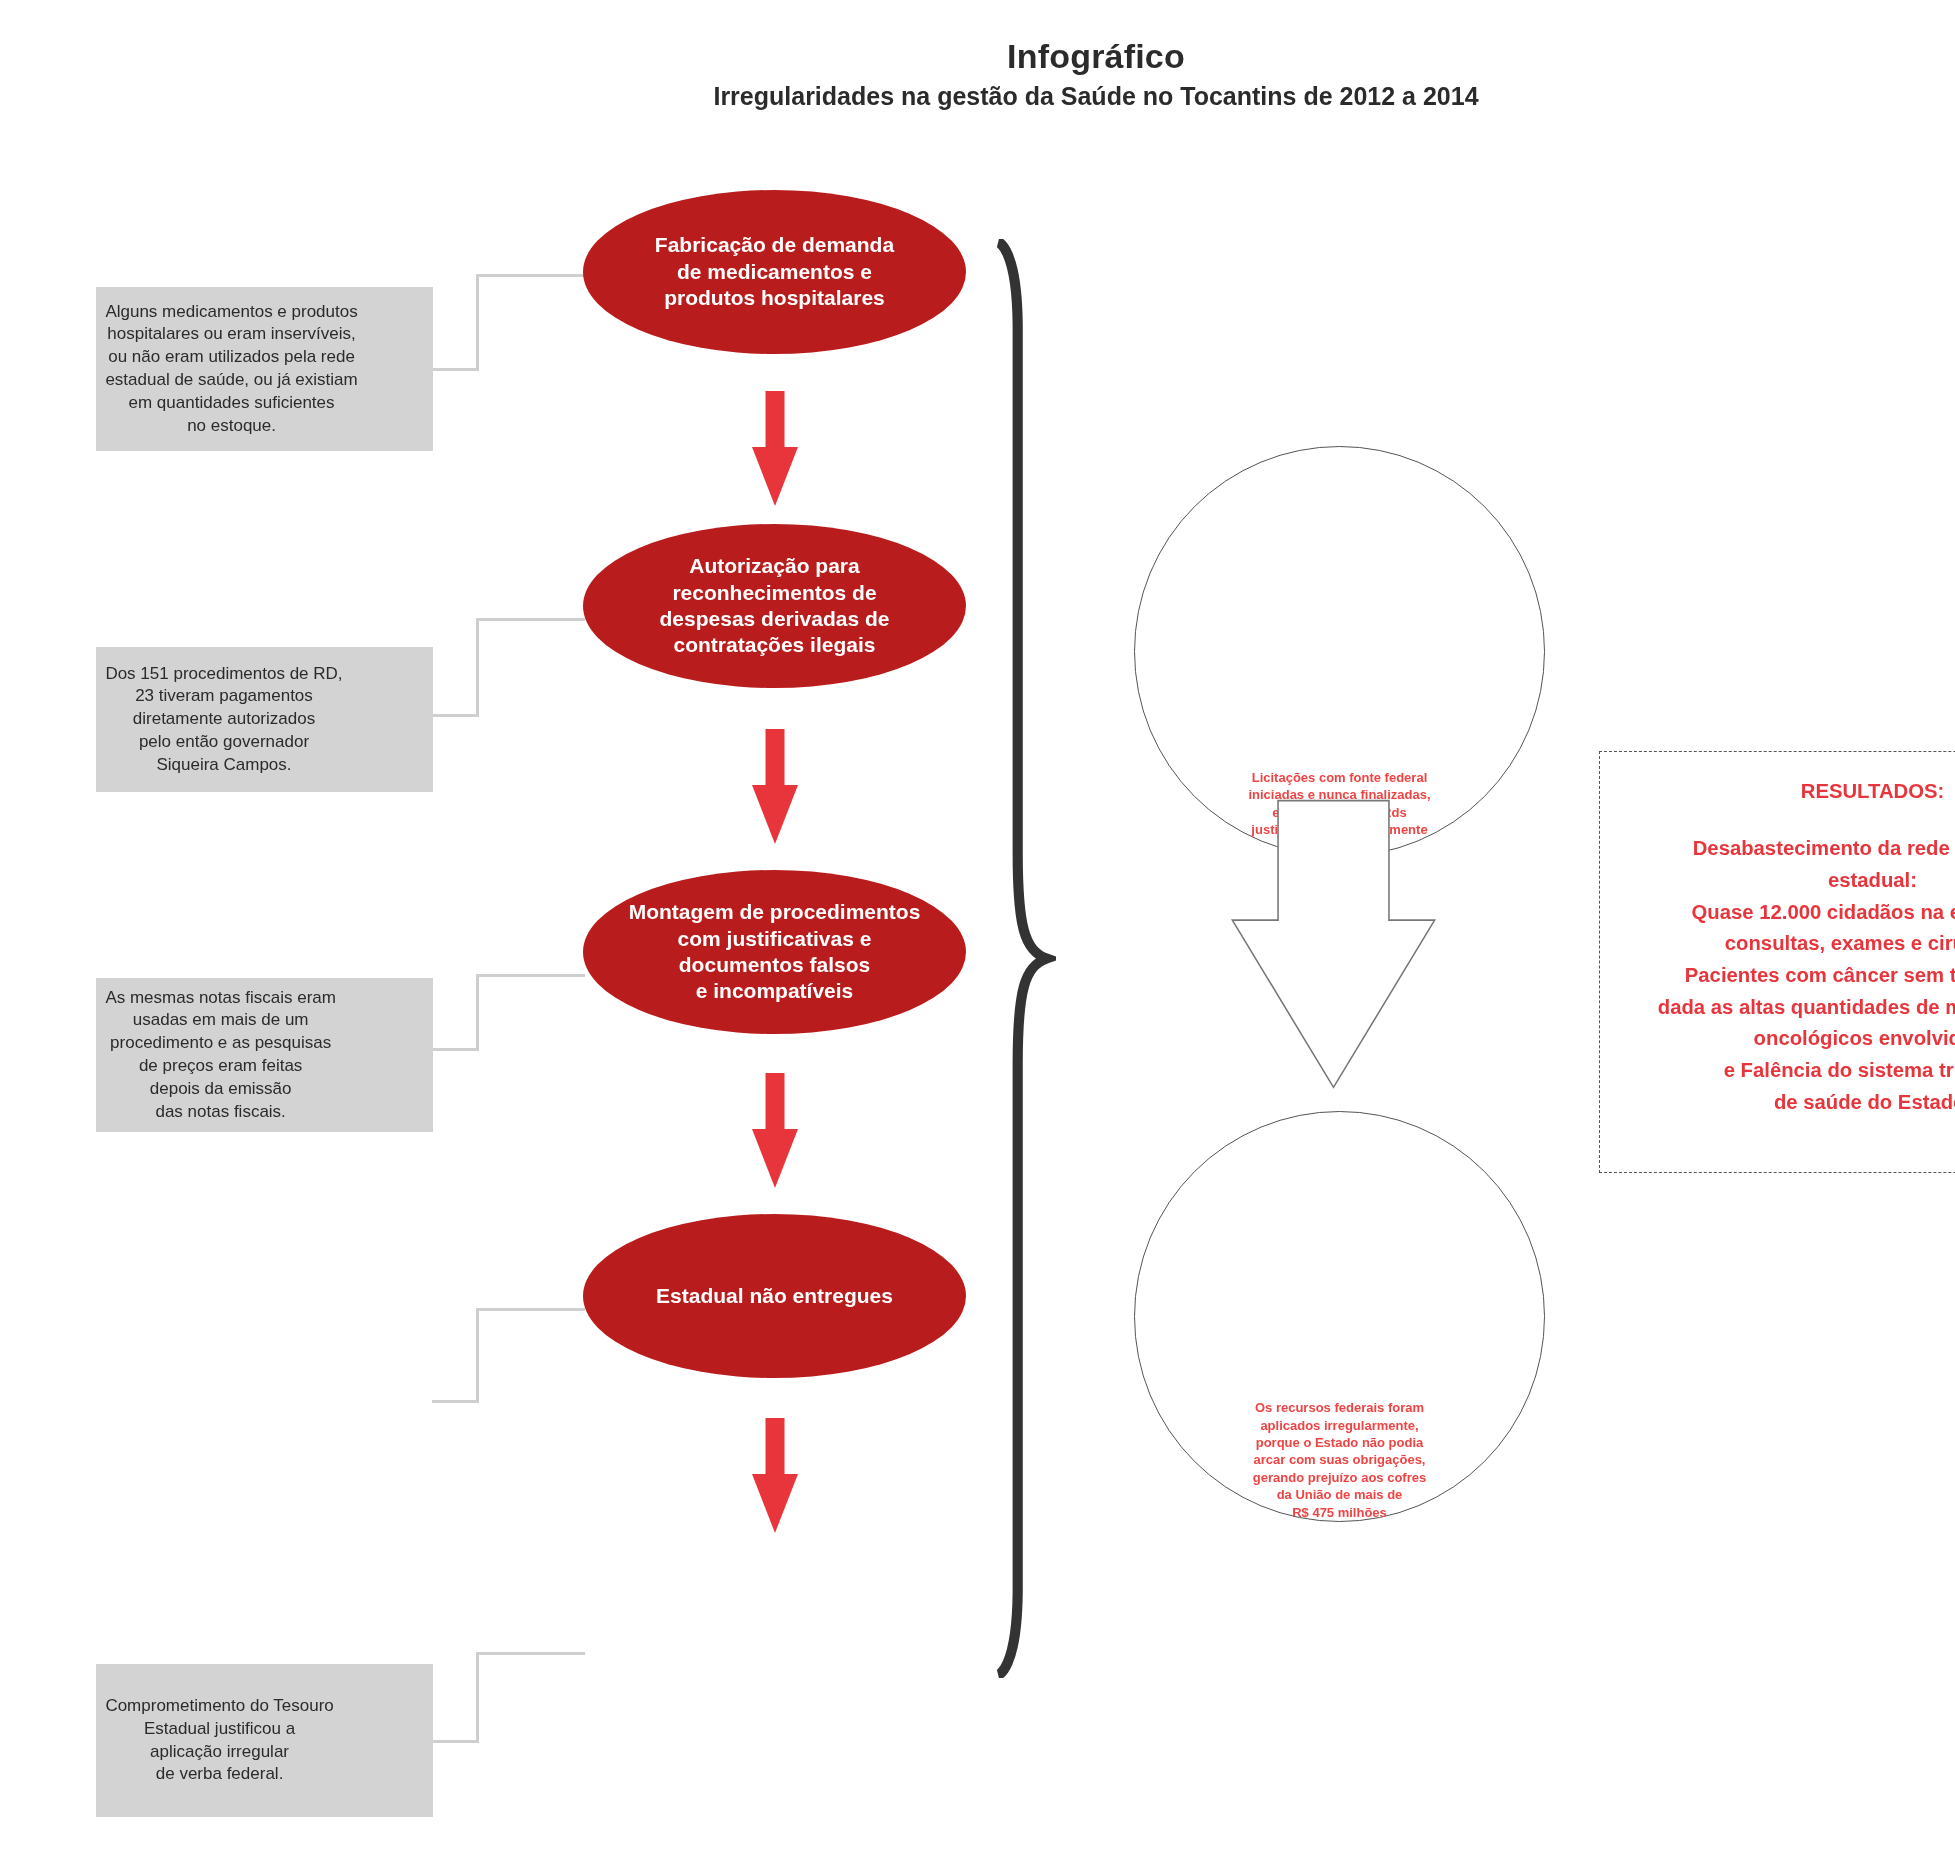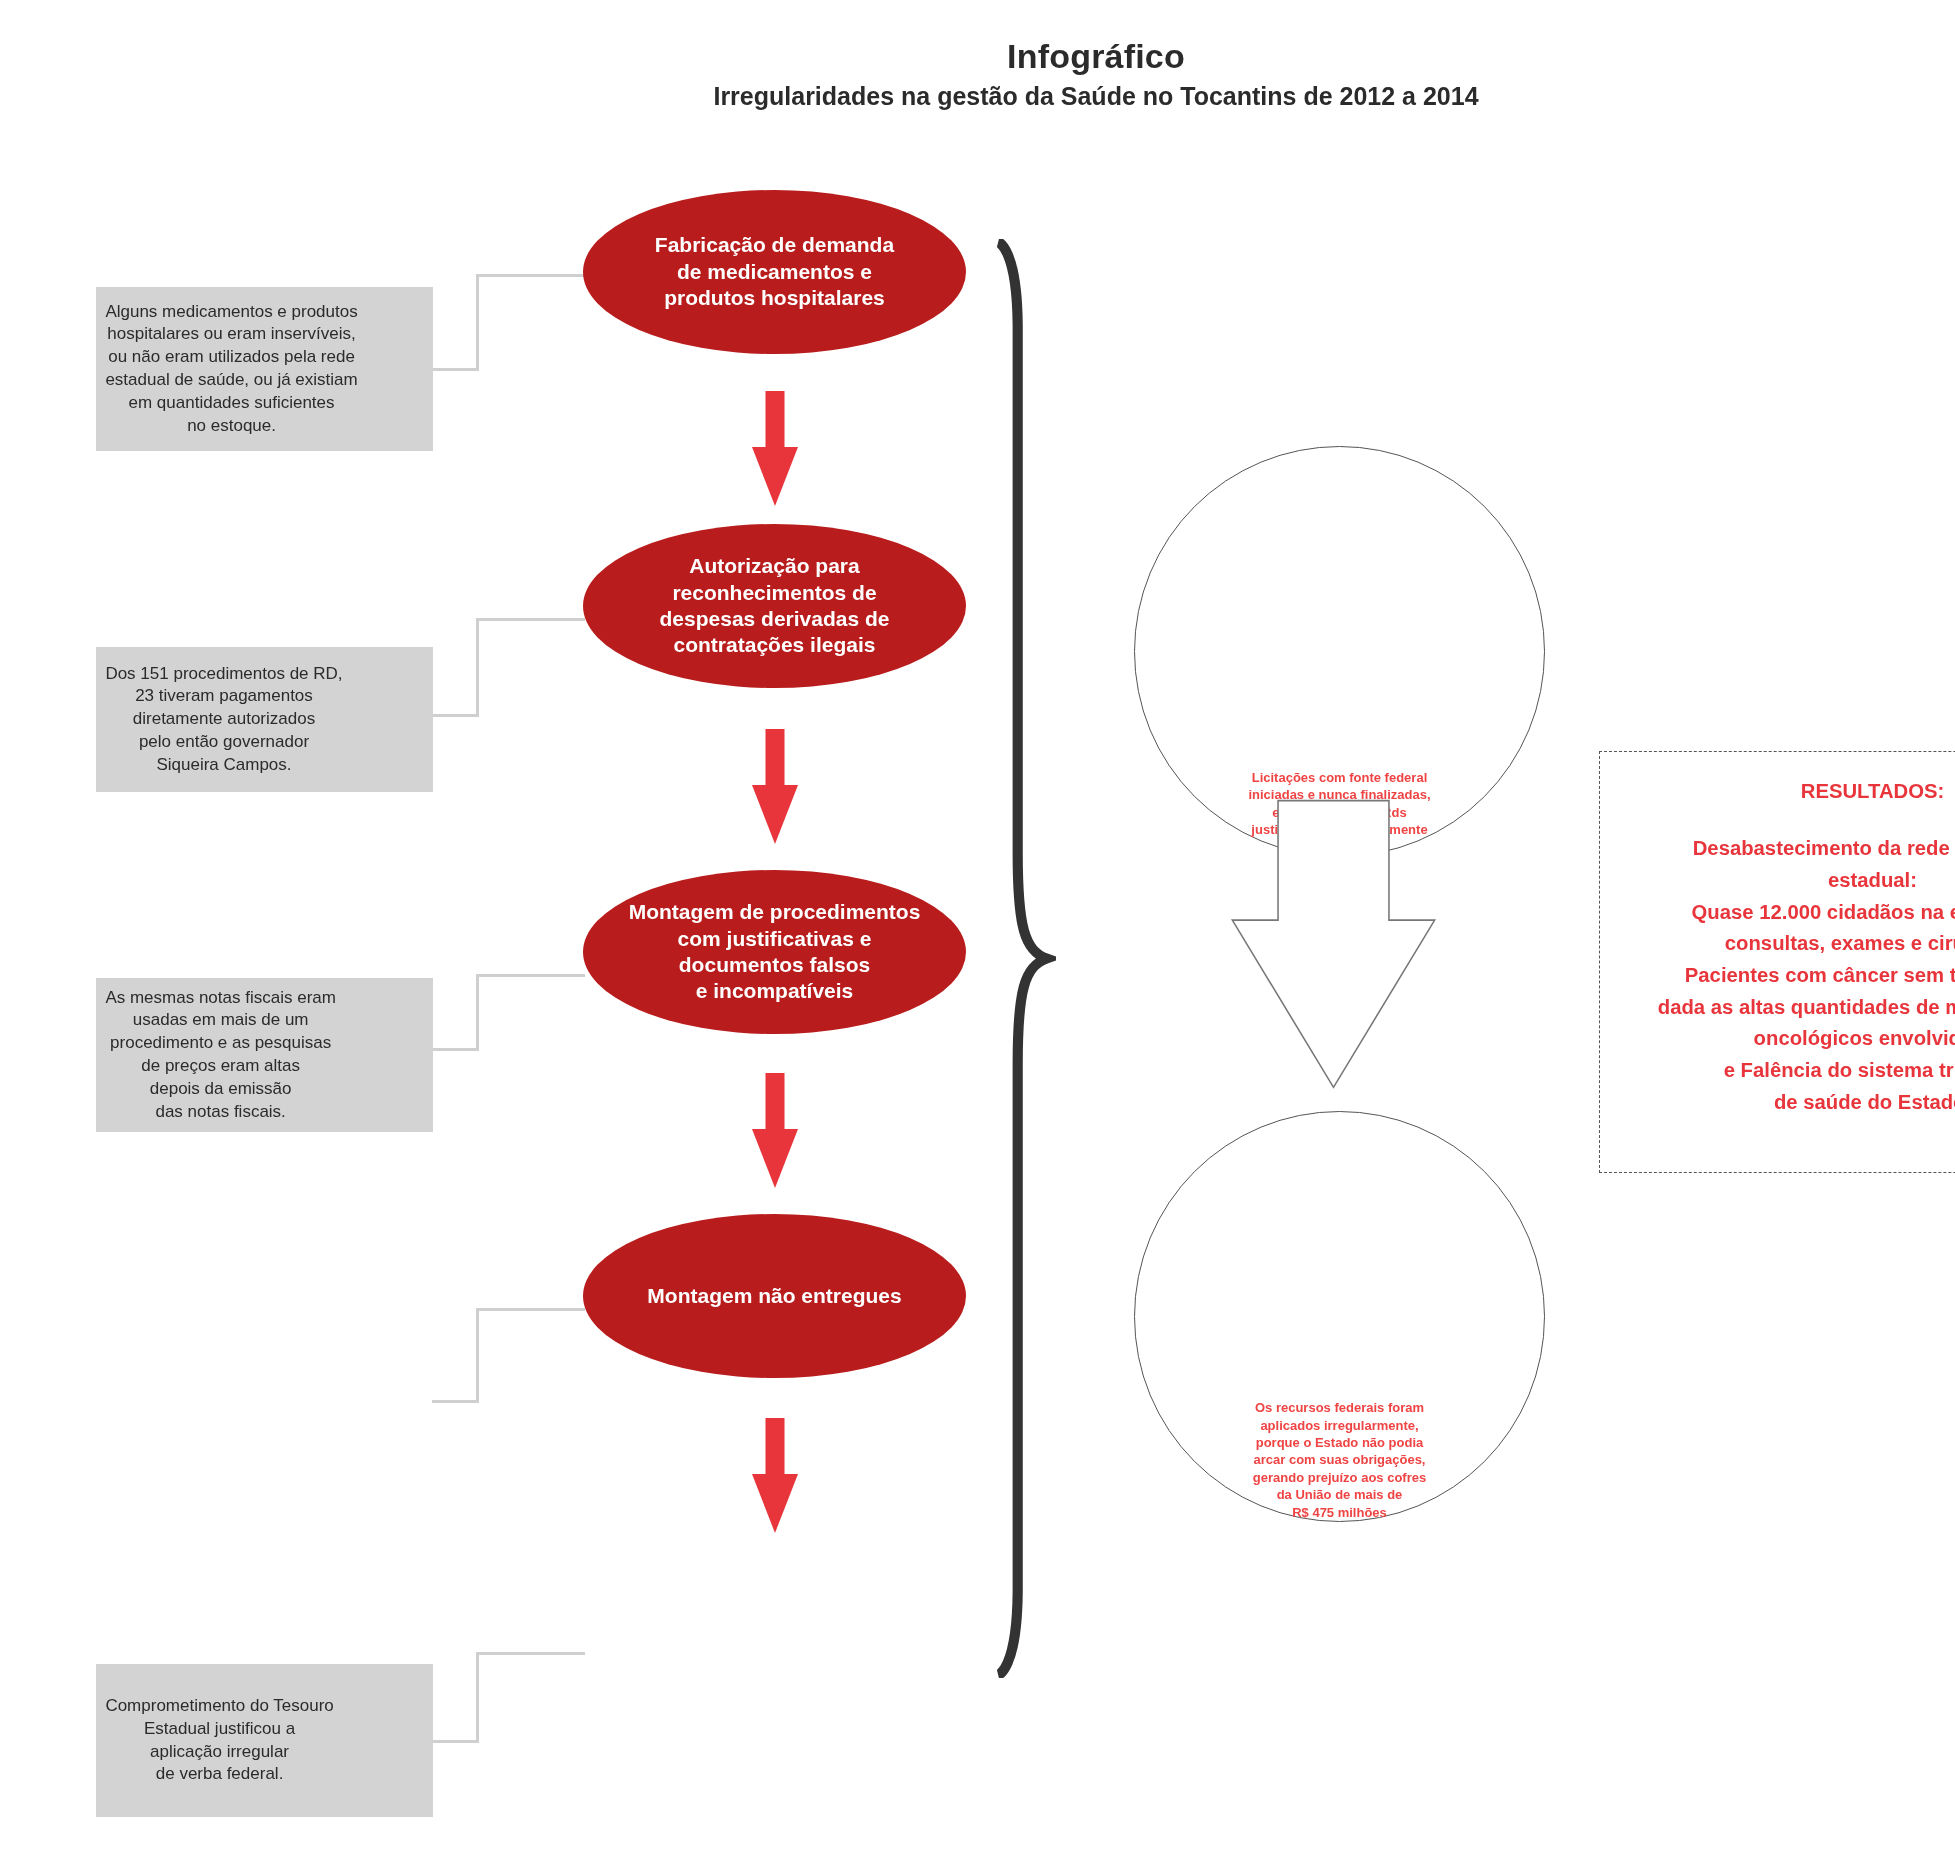--- a/index.html
+++ b/index.html
@@ -114,21 +114,21 @@
 23 tiveram pagamentos
 diretamente autorizados
 pelo então governador
 Siqueira Campos.</span>
   </div>
 
   <div class="greybox" style="left:96px;top:978px;width:337px;height:154px;">
     <span>As mesmas notas fiscais eram
 usadas em mais de um
 procedimento e as pesquisas
-de preços eram altas
+de preços eram feitas
 depois da emissão
 das notas fiscais.</span>
   </div>
 
 
   <div class="greybox" style="left:96px;top:1664px;width:337px;height:153px;">
     <span>Comprometimento do Tesouro
 Estadual justificou a
 aplicação irregular
 de verba federal.</span>
@@ -148,21 +148,21 @@
   </div>
 
   <div class="ellipse" style="left:583px;top:870px;width:383px;height:164px;">
     <span>Montagem de procedimentos
 com justificativas e
 documentos falsos
 e incompatíveis</span>
   </div>
 
   <div class="ellipse" style="left:583px;top:1214px;width:383px;height:164px;">
-    <span>Montagem não entregues</span>
+    <span>Estadual não entregues</span>
   </div>
 
 
   <div class="redarrow" style="left:743px;top:391px;width:63px;height:109px;">
     <div class="shaft" style="top:0;width:19px;height:58px;"></div>
     <div class="head" style="top:56px;"></div>
   </div>
 
   <div class="redarrow" style="left:743px;top:729px;width:63px;height:109px;">
     <div class="shaft" style="top:0;width:19px;height:58px;"></div>

